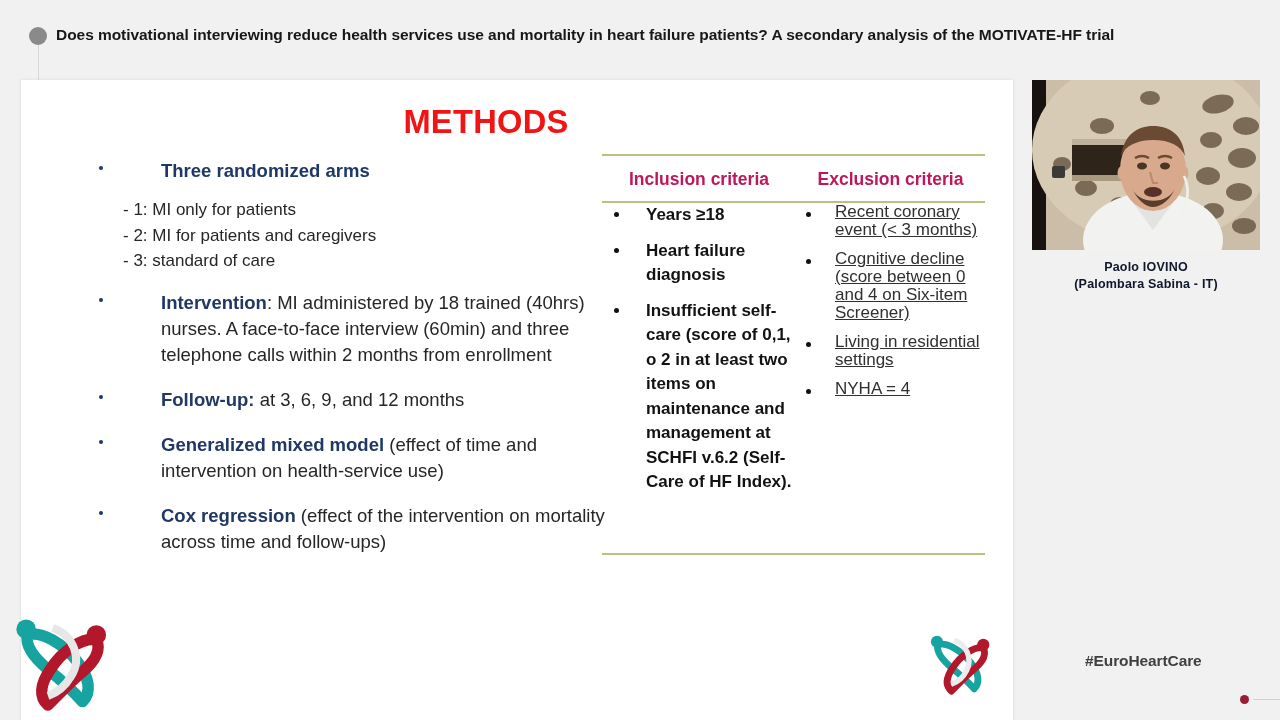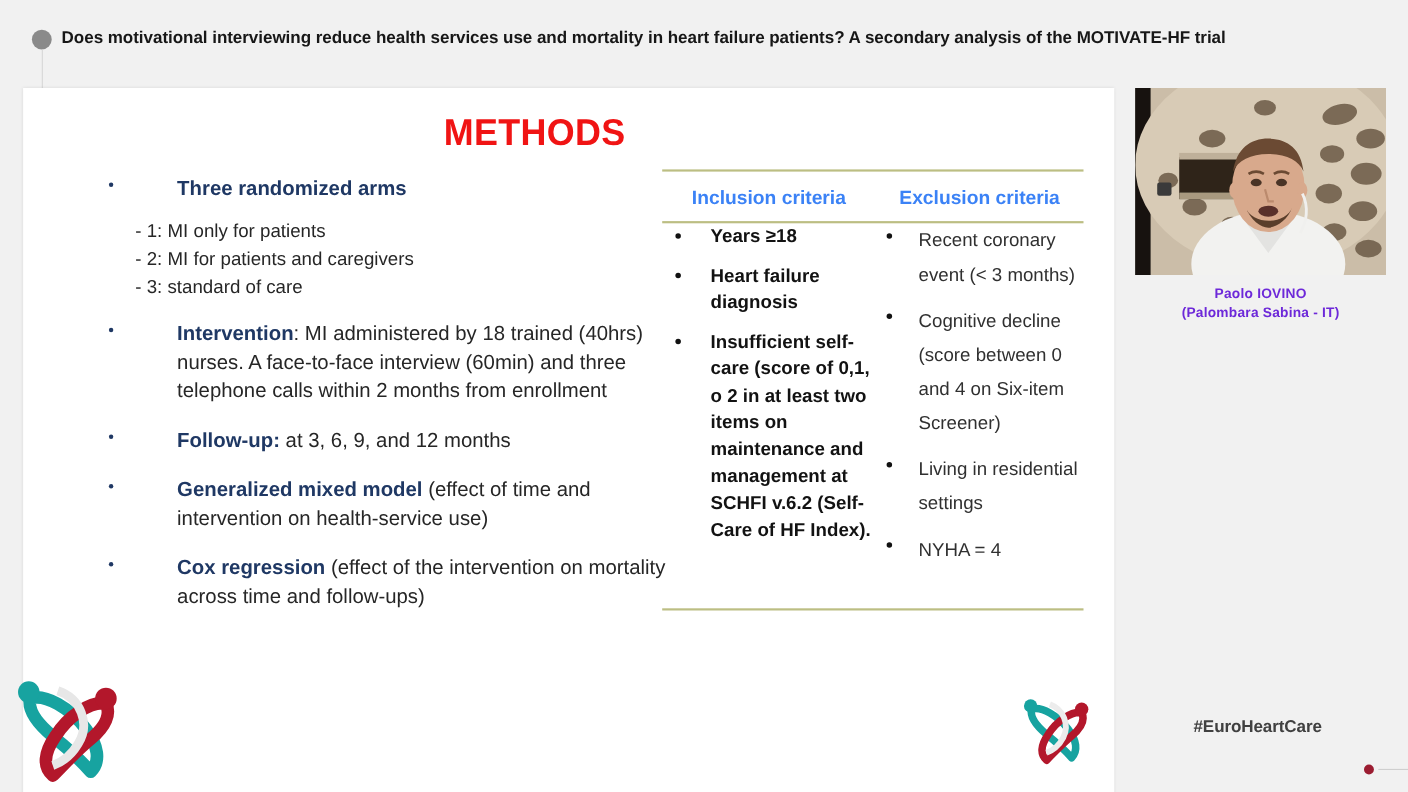--- a/index.html
+++ b/index.html
@@ -52,50 +52,50 @@
   .l-strong { color:#1f3864; font-weight:bold; }
   .subs { margin:6px 0 16px 30px; }
   .sub-line { font-size:17px; line-height:25.5px; color:#262626; }
   .gap-lg { margin-bottom:19px; }
 
   
   .crit { position:absolute; left:581px; top:74px; width:383px; }
   .rule { height:2px; background:#bcbe83; width:100%; }
   .crit-head { display:flex; padding:13px 0 11px 0; }
   .crit-head .ch {
-    font-size:17.5px; font-weight:bold; color:#3b82f6; text-align:center;
+    font-size:17.5px; font-weight:bold; color:#be185d; text-align:center;
   }
   .ch.a { width:194px; }
   .ch.b { width:189px; }
   .crit-body { display:flex; }
   .col-a { width:194px; }
   .col-b { width:189px; }
   .c-item { position:relative; padding-left:44px; margin-bottom:11px; }
   .c-item .cb {
     position:absolute; left:12px; top:9px; width:5px; height:5px;
     border-radius:50%; background:#111;
   }
   .col-b .c-item { padding-left:39px; }
   .col-b .c-item .cb { left:10px; }
   .c-inc { font-size:17px; line-height:24.5px; font-weight:bold; color:#121212; }
-  .c-exc { font-size:17px; line-height:31px; color:#303030; }
+  .c-exc { font-size:17px; line-height:18px; color:#303030;text-decoration:underline; }
   .crit-foot { position:absolute; left:581px; top:473px; width:383px; }
   .mark-sm { position:absolute; left:900px; top:545px; width:76px; height:76px; }
   .mark-lg { position:absolute; left:2px; top:605px; width:115px; height:115px; }
 
   
   .spk { position:absolute; left:1032px; top:80px; width:228px; }
   .spk-vid {
     width:228px; height:170px; position:relative; overflow:hidden;
     background:#2c2622;
   }
   .spk-name {
     margin-top:9px; text-align:center;
     font-size:12.5px; font-weight:bold; line-height:16.5px;
-    color:#6d28d9; letter-spacing:0.2px;
+    color:#0f172a; letter-spacing:0.2px;
   }
 
   
   .hash {
     position:absolute; left:1085px; top:652px;
     font-size:15.5px; font-weight:bold; color:#404040; letter-spacing:-0.1px;
   }
   .hash-dot {
     position:absolute; left:1240px; top:695px; width:9px; height:9px;
     border-radius:50%; background:#9b1c31;

